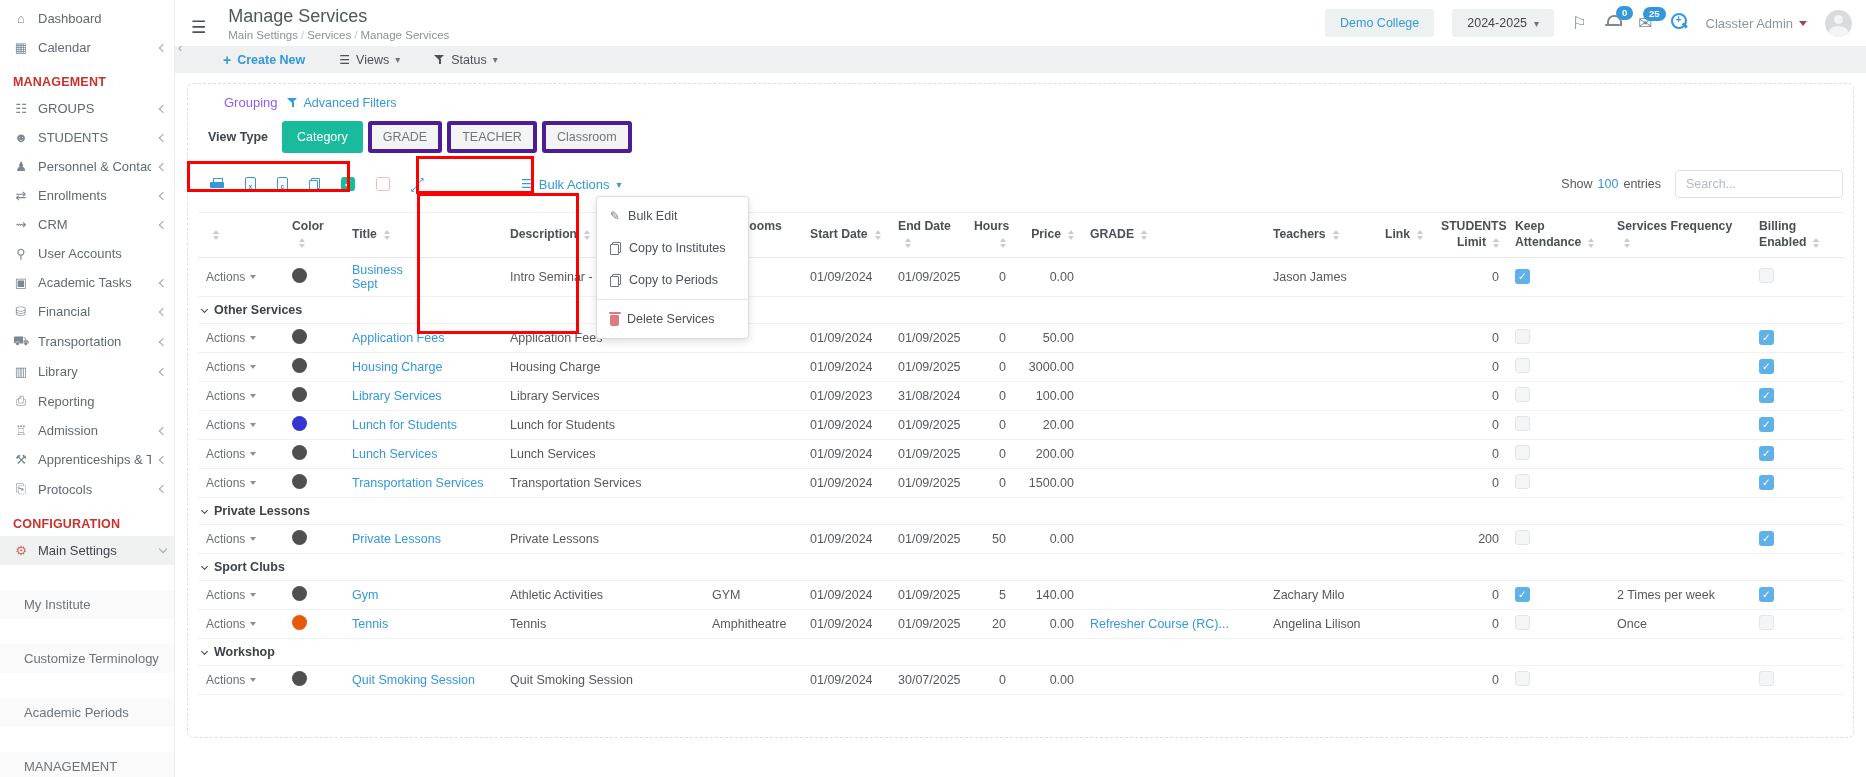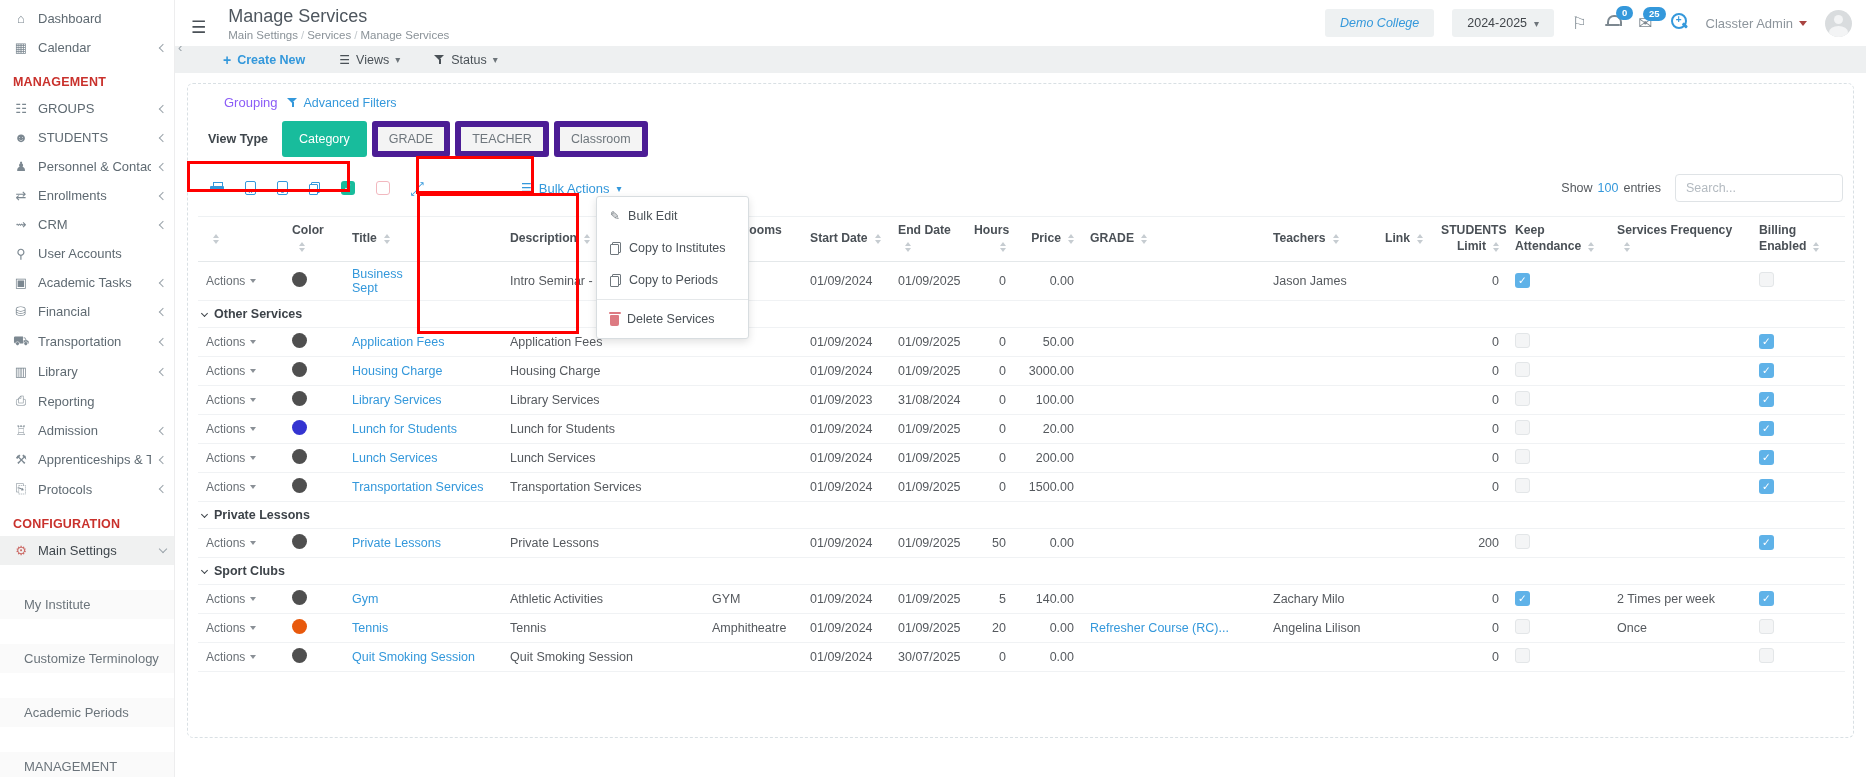--- a/index.html
+++ b/index.html
@@ -26,21 +26,21 @@
   
   .main { margin-left:175px; position:relative; }
   .tophdr { height:46px; display:flex; align-items:center; padding:0 14px 0 16px; background:#fff; }
   .hamb { font-size:17px; color:#4a5157; margin-right:22px; margin-top:8px; cursor:pointer; }
   .titleblock { display:flex; flex-direction:column; gap:2px; }
   .pagetitle { font-size:18px; color:#4e565e; }
   .bcrumb { font-size:11.5px; color:#8a9298; }
   .bc-sep { color:#c2c8cc; padding:0 3px; }
   .hdr-right { margin-left:auto; display:flex; align-items:center; gap:18px; }
   .pillbtn { background:#eef1f2; border:none; border-radius:3px; padding:7px 15px; font-size:12.5px; cursor:pointer; font-family:inherit; }
-  .pillbtn.college { color:#3498db;font-style:italic; }
+  .pillbtn.college { color:#3498db; }
   .pillbtn.year { color:#41464b; display:flex; align-items:center; gap:7px; }
   .caret { font-size:10px; color:#6d747a; }
   .hicon { position:relative; color:#7d8890; font-size:17px; cursor:pointer; line-height:1; }
   .badge { position:absolute; top:-8px; right:-13px; background:#3498db; color:#fff; font-size:9.5px;
     border-radius:9px; padding:2px 6px; font-weight:bold; line-height:1.1; }
   .bell { position:relative; width:15px; height:15px; display:inline-block; }
   .bell::before { content:""; position:absolute; left:2px; top:1px; width:11px; height:9px;
     border:2px solid #7d8890; border-bottom:none; border-radius:7px 7px 0 0; }
   .bell::after { content:""; position:absolute; left:0; top:10px; width:15px; height:2px; background:#7d8890; border-radius:1px; }
   .zoomic { position:relative; width:17px; height:17px; display:inline-block; }
@@ -64,21 +64,21 @@
   .funnel::after { content:""; position:absolute; top:5px; left:4.5px; width:2px; height:5px; background:currentColor; }
   .sidecollapse { position:absolute; left:3px; top:40px; color:#9aa3aa; font-size:13px; cursor:pointer; }
 
   
   .panel { margin:10px 12px 0; border:1px dashed #d9e0e4; border-radius:6px; padding:8px 10px 16px; position:relative; min-height:655px; background:#fff; }
   .grouprow { display:flex; align-items:center; gap:10px; padding:3px 0 6px 26px; }
   .grouping-label { color:#8b5cf6; font-size:13px; }
   .advfilters { color:#3498db; font-size:12.5px; display:flex; align-items:center; gap:5px; cursor:pointer; }
   .viewtyperow { display:flex; align-items:center; gap:6px; padding:5px 0 9px 10px; }
   .vt-label { font-weight:bold; color:#3f464c; font-size:12.5px; margin-right:8px; }
-  .vtbtn { font-family:inherit; font-size:12.5px; padding:5px 11px; border-radius:3px; border:6px solid #4c1d95;
+  .vtbtn { font-family:inherit; font-size:12.5px; padding:5px 11px; border-radius:3px; border:4px solid #4c1d95;
     background:#f4f4f4; color:#6f777d; cursor:pointer; }
   .vtbtn.active { background:#18bc9c; border-color:#18bc9c; color:#fff; }
 
   
   .iconrow { display:flex; align-items:center; padding:8px 0 10px 12px; }
   .tico { margin-right:21px; cursor:pointer; color:#3498db; display:inline-flex; align-items:center; }
   .print-ic { position:relative; width:14px; height:13px; display:inline-block; }
   .print-ic::before { content:""; position:absolute; left:3px; top:0; width:8px; height:4px; border:1.5px solid #3498db; border-bottom:none; }
   .print-ic::after { content:""; position:absolute; left:0; top:4px; width:14px; height:6px; background:#3498db; border-radius:1px; }
   .file-ic { width:11px; height:14px; border:1.5px solid #3498db; border-radius:2px; font-size:7px; color:#3498db;
@@ -662,20 +662,23 @@
             <td class="r">20</td>
             <td class="r">0.00</td>
             <td><a class="lnk">Refresher Course (RC)...</a></td>
             <td>Angelina Lilison</td>
             <td></td>
             <td class="r">0</td>
             <td class="cbcell"><span class="cb off"></span></td>
             <td>Once</td>
             <td class="cbcell"><span class="cb off"></span></td>
           </tr>
+          <tr class="grp">
+            <td colspan="16"><span class="gcaret"></span><span>Workshop</span></td>
+          </tr>
           <tr>
             <td>
               <button class="actbtn">
                 <span>Actions</span>
                 <span class="dcaret"></span>
               </button>
             </td>
             <td><span class="cdot" style="background: rgb(79, 79, 79);"></span></td>
             <td><a class="lnk">Quit Smoking Session</a></td>
             <td>Quit Smoking Session</td>

